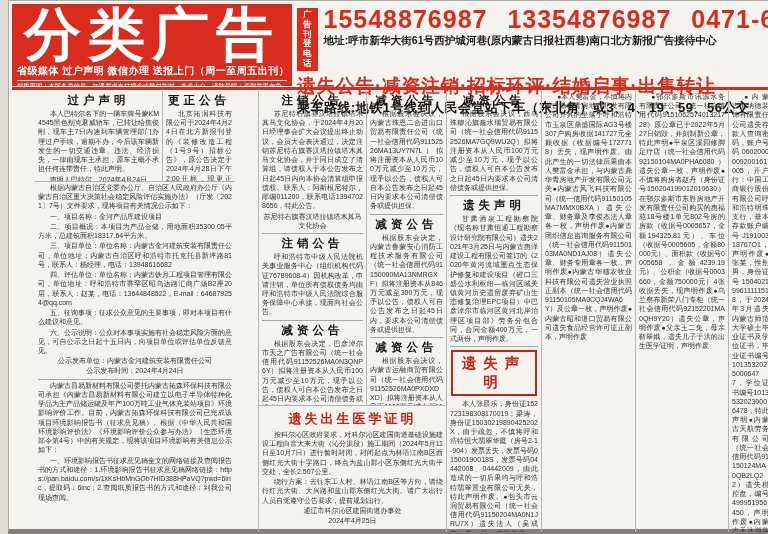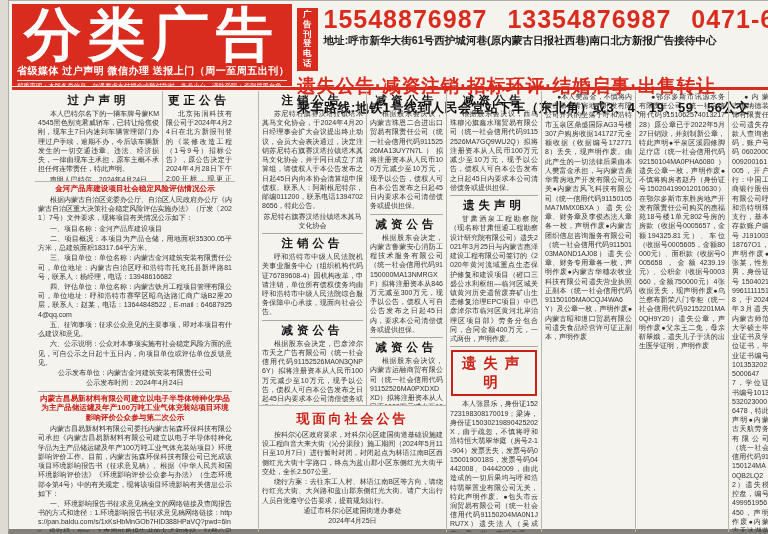--- a/index.html
+++ b/index.html
@@ -93,33 +93,31 @@
           </div>
         <div id="col2" class="subcol c2">
             <section class="sec">
               <h3 class="sec-title ">更正公告</h3>
               <p class="sec-p">北京拓润科技有限公司于2024年4月24日在北方新报刊登的《装修改造工程（1号9号）招标公告》，原公告决定于2024年4月28日下午2:00开标，现更正为：成交文件于2024年4月29日发出，决标时间更正为2024年4月30日下午4:00，特此更正。</p>
             </section>
           </div>
       </div>
       <div id="colWide" class="widezone">
           <section class="sec">
-            <h3 class="sec-title red small">金河产品库建设项目社会稳定风险评估情况公示</h3>
             <p class="sec-p">根据内蒙古自治区党委办公厅、自治区人民政府办公厅《内蒙古自治区重大决策社会稳定风险评估实施办法》（厅发〔2021〕7号）文件要求，现将项目有关情况公示如下：</p>
             <p class="sec-p">一、项目名称：金河产品库建设项目</p>
             <p class="sec-p">二、项目概况：本项目为产品仓储，用地面积35300.05平方米，总建筑面积18317.64平方米。</p>
             <p class="sec-p">三、项目单位：单位名称：内蒙古金河建筑安装有限责任公司，单位地址：内蒙古自治区呼和浩特市托克托县新坪路81号，联系人：杨经理，电话：13948616682</p>
             <p class="sec-p">四、评估单位：单位名称：内蒙古铁月工程项目管理有限公司，单位地址：呼和浩特市赛罕区昭乌达路汇商广场B2座20层，联系人：赵某，电话：13644848522，E-mail：646879254@qq.com</p>
             <p class="sec-p">五、征询事项：征求公众意见的主要事项，即对本项目有什么建议和意见。</p>
             <p class="sec-p">六、公示说明：公众对本事项实施有社会稳定风险方面的意见，可自公示之日起十五日内，向项目单位或评估单位反馈意见。</p>
             <p class="sec-p sign">公示发布单位：内蒙古金河建筑安装有限责任公司</p>
             <p class="sec-p sign">公示发布时间：2024年4月24日</p>
           </section>
           <section class="sec">
-            <h3 class="sec-title red small">内蒙古昌易新材料有限公司建立以电子半导体特种化学品为主产品储运罐及年产100万吨工业气体充装站项目环境影响评价公众参与第二次公示</h3>
             <p class="sec-p">内蒙古昌易新材料有限公司委托内蒙古拓森环保科技有限公司承担《内蒙古昌易新材料有限公司建立以电子半导体特种化学品为主产品储运罐及年产100万吨工业气体充装站项目》环境影响评价工作。目前，内蒙古拓森环保科技有限公司已完成该项目环境影响报告书（征求意见稿）。根据《中华人民共和国环境影响评价法》《环境影响评价公众参与办法》（生态环境部令第4号）中的有关规定，现将该项目环境影响有关信息公示如下：</p>
             <p class="sec-p">一、环境影响报告书征求意见稿全文的网络链接及查阅报告书的方式和途径：1.环境影响报告书征求意见稿网络链接：https://pan.baidu.com/s/1xKsHbMnGOb7HlD388HPaVQ?pwd=6inc，提取码：6inc；2.查阅纸质报告书的方式和途径：到我公司现场查阅。</p>
           </section>
         </div>
     </div>
     <div class="colgroup colB">
       <div class="col-split">
         <div id="col3" class="subcol c3">
             <section class="sec">
               <h3 class="sec-title ">注销公告</h3>
@@ -145,21 +143,21 @@
               <p class="sec-p">根据股东会决定，内蒙古鲁蒙安心消防工程技术服务有限公司（统一社会信用代码91150000MA13NMRGXF）拟将注册资本从846万元减至300万元，现予以公告，债权人可自公告发布之日起45日内，要求本公司清偿债务或提供担保。</p>
             </section>
             <section class="sec">
               <h3 class="sec-title ">减资公告</h3>
               <p class="sec-p">根据股东会决议，内蒙古运融商贸有限公司（统一社会信用代码91152526MA0PXDXDXD）拟将注册资本从人民币1000万元减少至100万元，现予以公告，债权人可自本公告发布之日起45日内要求本公司清偿债务或提供担保。</p>
             </section>
           </div>
       </div>
       <div id="col34wide" class="widezone">
           <section class="sec">
-            <h3 class="sec-title bigred">现面向社会公告</h3>
+            <h3 class="sec-title bigred">遗失出生医学证明</h3>
             <p class="sec-p">按科尔沁区政府要求，对科尔沁区建国街道基础设施建设工程白音大来大街（沁分渠段）施工期间（2024年5月11日至10月7日）进行暂时封闭，封闭起点为林语江南B区西侧红光大街十字路口，终点为蓝山郡小区东侧红光大街平交处，全长2.507公里。</p>
             <p class="sec-p">绕行方案：去往东工人村、林语江南B区等方向，请绕行红光大街、大兴路和蓝山郡东侧红光大街。请广大出行人员自觉遵守公告要求，提前规划出行。</p>
             <p class="sec-p sign">通辽市科尔沁区建国街道办事处</p>
             <p class="sec-p sign">2024年4月25日</p>
           </section>
         </div>
     </div>
     <div id="col5" class="col c5">
         <section class="sec">
           <h3 class="sec-title ">减资公告</h3>

